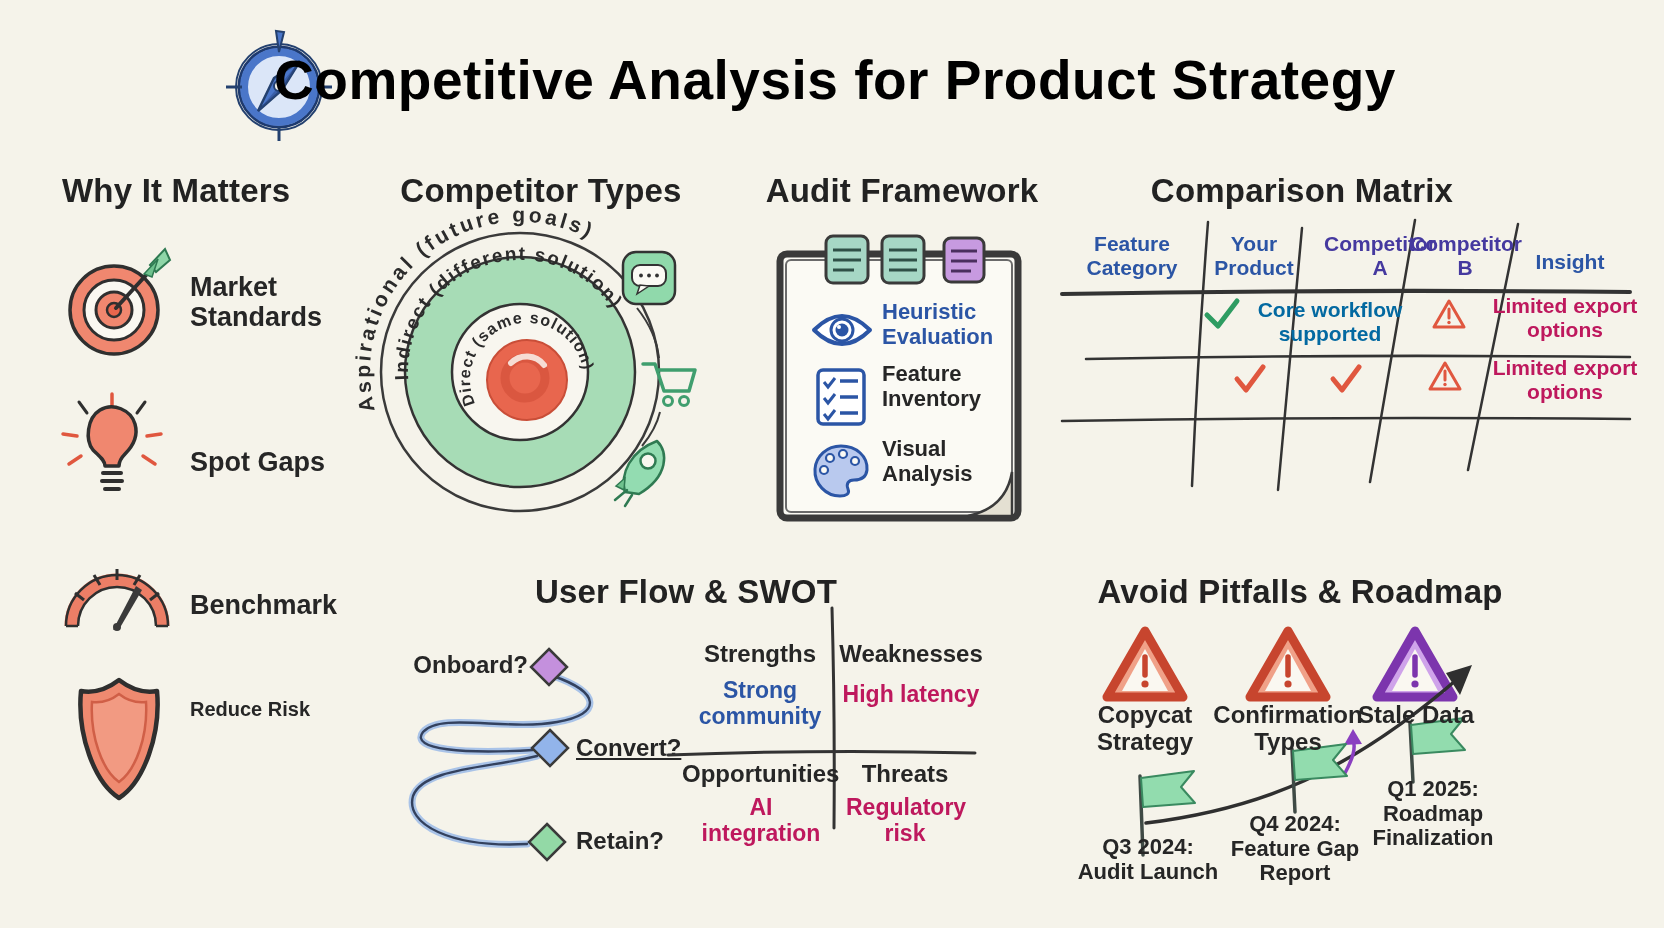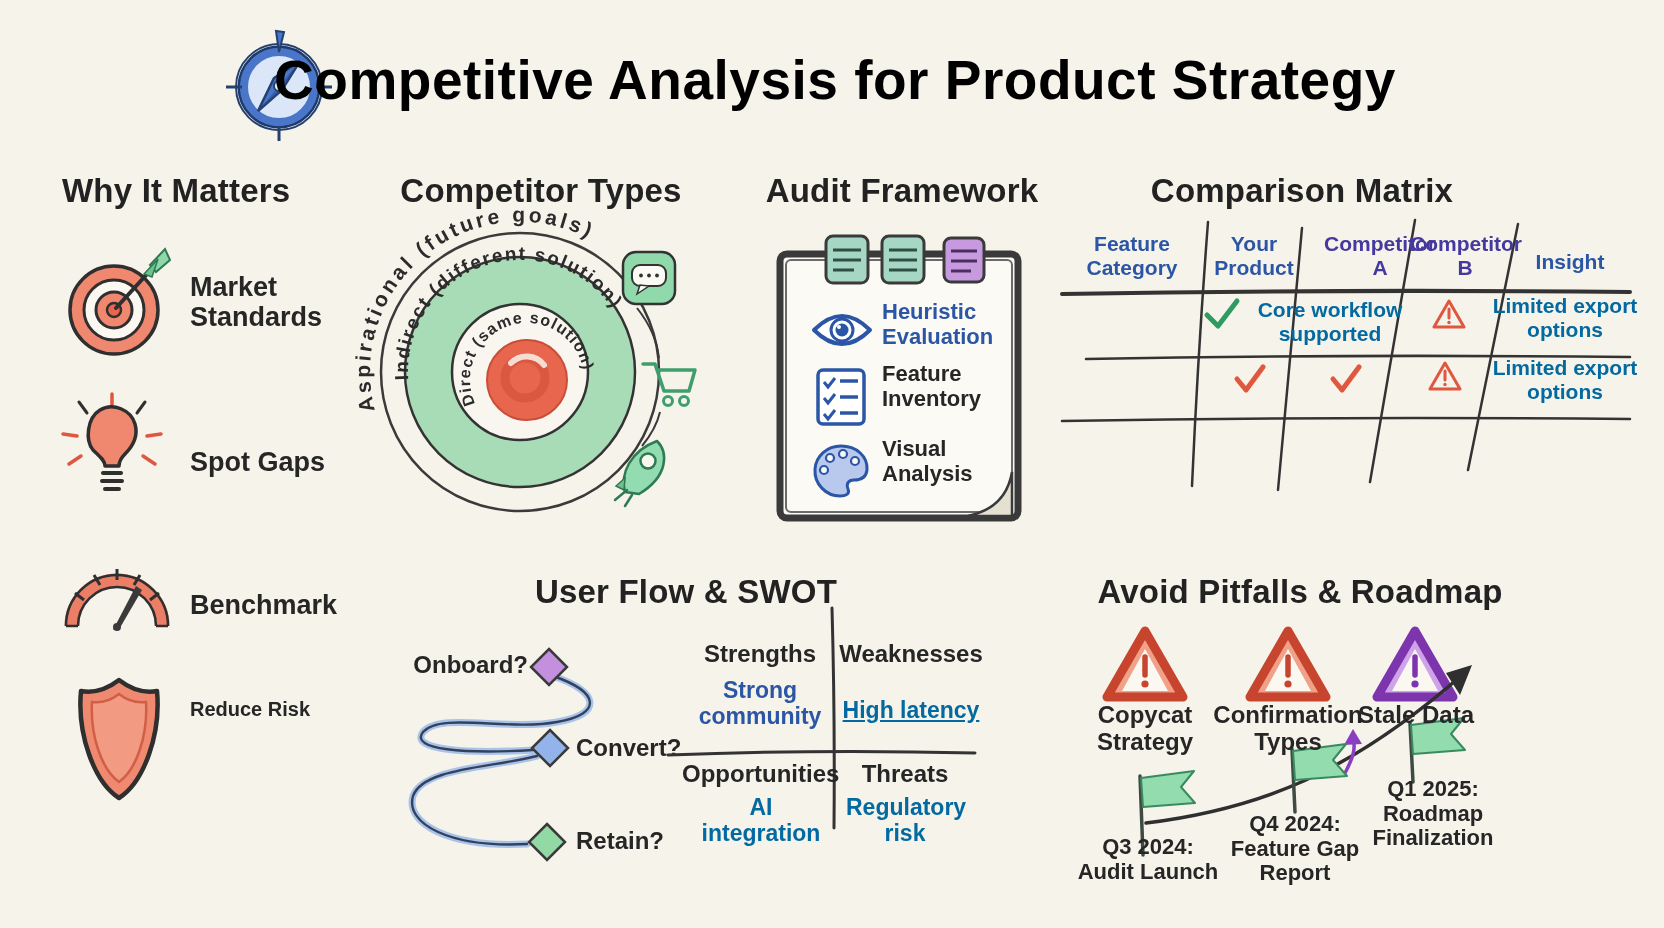--- a/index.html
+++ b/index.html
@@ -4,21 +4,21 @@
 <style>
   html,body{margin:0;padding:0;background:#e8e6de;}
   .page{position:relative;width:1664px;height:928px;background:#f5f3ea;overflow:hidden;
         font-family:"Liberation Sans",sans-serif;color:#262626;margin:0 auto;}
   .abs{position:absolute;}
   .hd{font-weight:700;color:#222;text-align:center;font-size:33px;letter-spacing:.2px;}
   .title{font-weight:700;font-size:55px;color:#000000;text-align:center;letter-spacing:.5px;}
   .lbl{font-weight:700;color:#262626;}
   .c-blue{color:#2b55a5;}
   .c-indigo{color:#45399f;}
-  .c-purple{color:#0369a1;}
+  .c-purple{color:#be185d;}
   .c-green{color:#0369a1;}
   .ctr{text-align:center;}
   .rgt{text-align:right;}
   .lh{line-height:1.12;}
   svg{display:block;overflow:visible;}
   .arcTxt{font-family:"Liberation Sans",sans-serif;font-weight:700;fill:#2b2b2b;}
 </style>
 </head>
 <body>
 
@@ -233,31 +233,31 @@
   <svg class="abs" style="left:395px;top:600px;" width="280" height="270" viewBox="0 0 280 270">
     <path d="M 158 76 C 205 92 208 114 162 122 C 112 131 45 112 28 132 C 14 150 70 154 138 150
              M 142 156 C 95 168 28 168 18 196 C 10 224 55 248 132 244" fill="none" stroke="#a9c3e8" stroke-width="7" stroke-linecap="round"></path>
     <path d="M 158 76 C 205 92 208 114 162 122 C 112 131 45 112 28 132 C 14 150 70 154 138 150
              M 142 156 C 95 168 28 168 18 196 C 10 224 55 248 132 244" fill="none" stroke="#33415e" stroke-width="2.4" stroke-linecap="round"></path>
     <polygon points="154,49 172,67 154,85 136,67" fill="#c490dd" stroke="#3a3a3a" stroke-width="2.5"></polygon>
     <polygon points="155,130 173,148 155,166 137,148" fill="#92b4ea" stroke="#3a3a3a" stroke-width="2.5"></polygon>
     <polygon points="152,224 170,242 152,260 134,242" fill="#93d9a6" stroke="#3a3a3a" stroke-width="2.5"></polygon>
   </svg>
   <div class="abs lbl rgt" style="left:400px;top:651px;width:128px;font-size:24px;">Onboard?</div>
-  <div class="abs lbl" style="left:576px;top:734px;width:140px;font-size:24px;">Convert?</div>
+  <div class="abs lbl" style="left:576px;top:734px;width:140px;font-size:24px;text-decoration:underline;">Convert?</div>
   <div class="abs lbl" style="left:576px;top:827px;width:140px;font-size:24px;">Retain?</div>
 
   <svg class="abs" style="left:650px;top:595px;" width="340" height="245" viewBox="0 0 340 245">
     <path d="M 182 13 Q 185 120 184 233" fill="none" stroke="#333" stroke-width="3" stroke-linecap="round"></path>
     <path d="M 18 160 Q 170 154 325 158" fill="none" stroke="#333" stroke-width="3" stroke-linecap="round"></path>
   </svg>
   <div class="abs lbl ctr" style="left:690px;top:640px;width:140px;font-size:24px;">Strengths</div>
   <div class="abs lbl ctr" style="left:836px;top:640px;width:150px;font-size:24px;">Weaknesses</div>
   <div class="abs lbl lh ctr c-blue" style="left:696px;top:678px;width:128px;font-size:23px;">Strong community</div>
-  <div class="abs lbl lh ctr c-purple" style="left:832px;top:698px;width:158px;font-size:23px;text-decoration:underline;">High latency</div>
+  <div class="abs lbl lh ctr c-purple" style="left:832px;top:682px;width:158px;font-size:23px;">High latency</div>
   <div class="abs lbl ctr" style="left:682px;top:760px;width:156px;font-size:24px;">Opportunities</div>
   <div class="abs lbl ctr" style="left:846px;top:760px;width:118px;font-size:24px;">Threats</div>
   <div class="abs lbl lh ctr c-purple" style="left:700px;top:795px;width:122px;font-size:23px;">AI integration</div>
   <div class="abs lbl lh ctr c-purple" style="left:846px;top:795px;width:118px;font-size:23px;">Regulatory risk</div>
 
   <div class="abs hd" style="left:1050px;top:573px;width:500px;">Avoid Pitfalls &amp; Roadmap</div>
 
   <svg class="abs" style="left:1060px;top:615px;" width="604" height="300" viewBox="0 0 604 300">
 
     <g>

